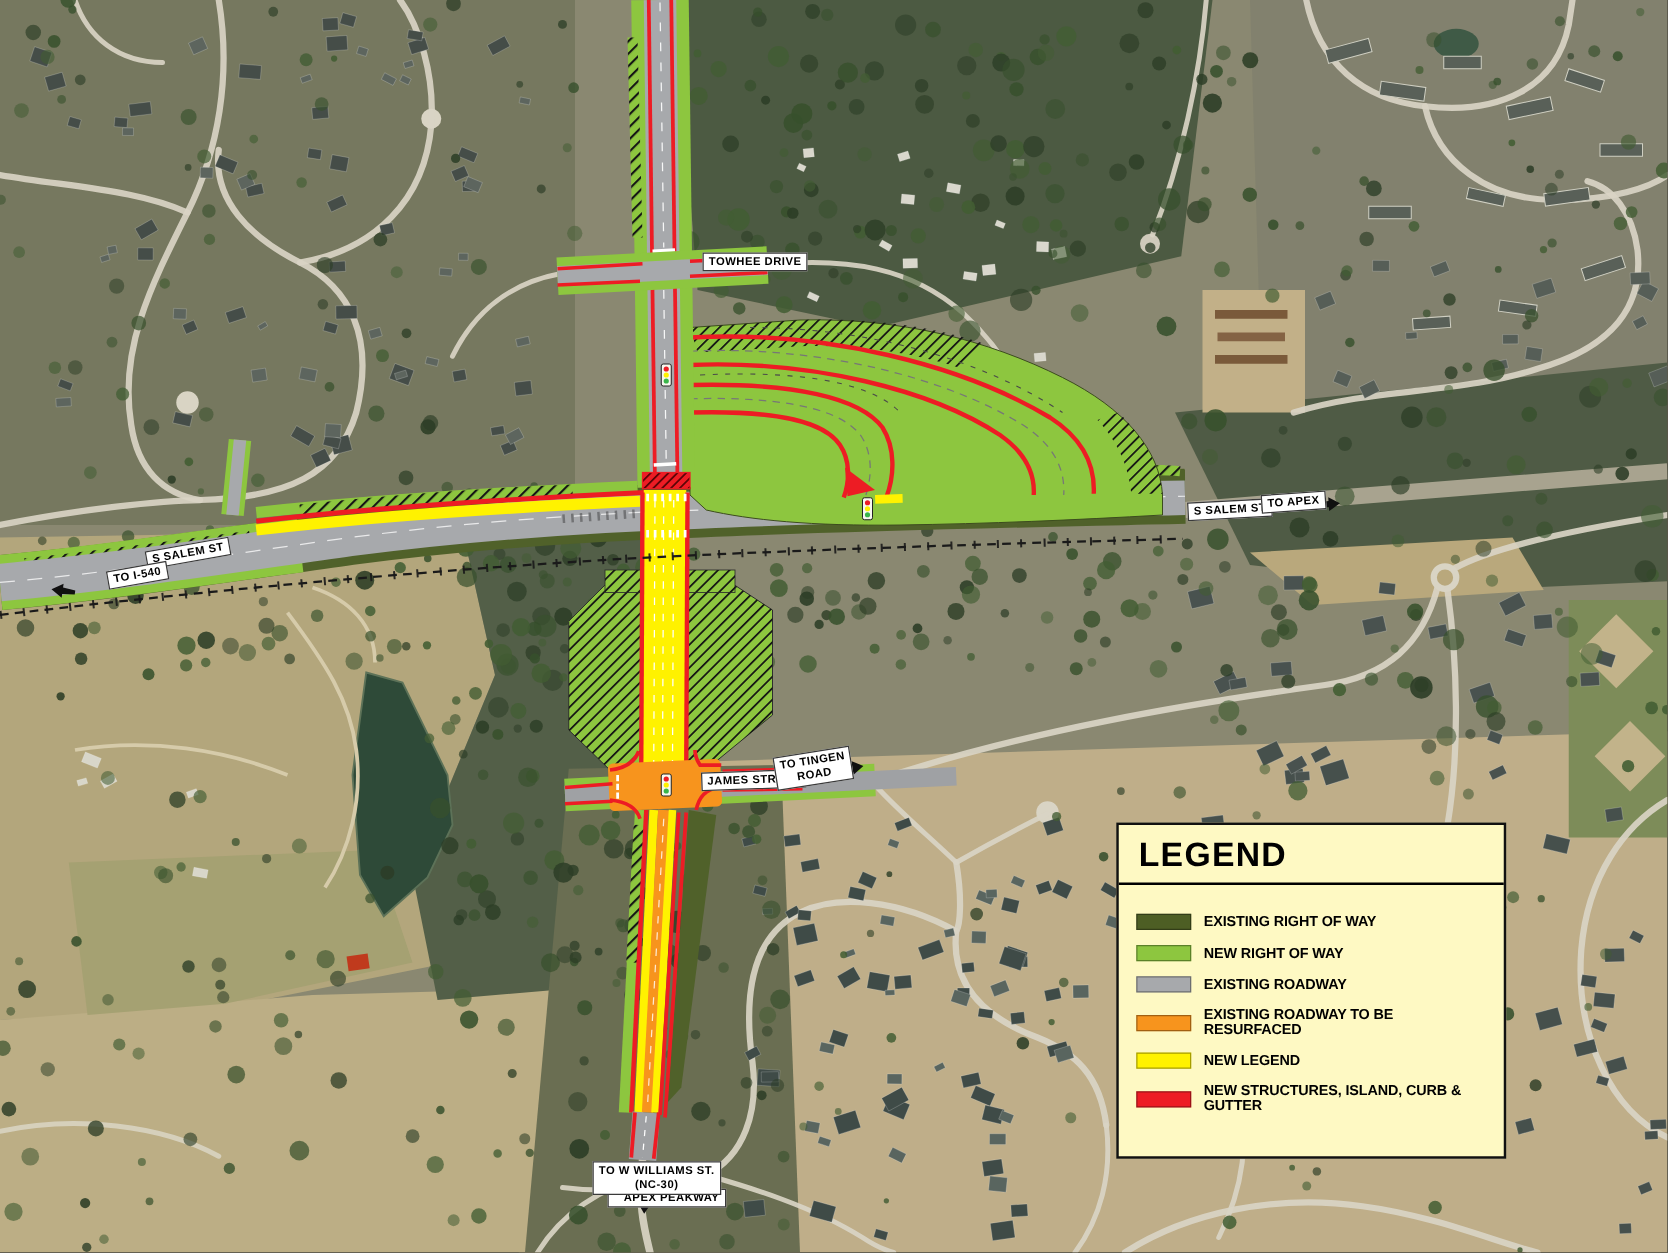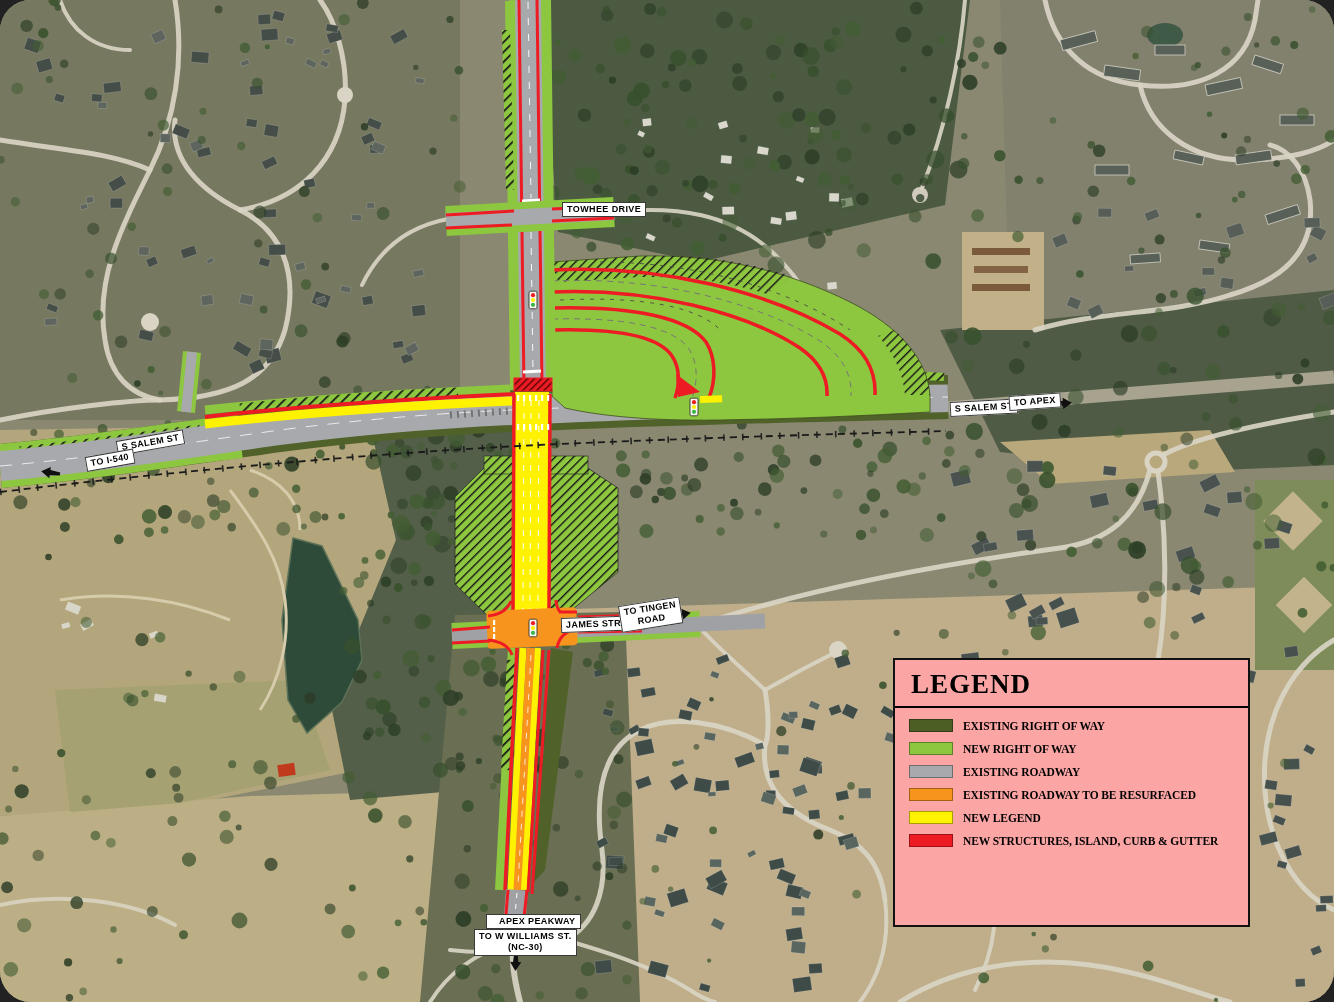--- a/index.html
+++ b/index.html
@@ -1,31 +1,31 @@
 <!DOCTYPE html>
 <html><head>
 <meta charset="utf-8">
 <style>
   html,body{margin:0;padding:0;background:#222;}
   #stage{position:relative;width:1334px;height:1002px;overflow:hidden;
-         font-family:"Liberation Sans",sans-serif;background:#8a8871;border-radius:31px;}
+         font-family:"Liberation Sans",sans-serif;background:#8a8871;}
   #stage svg{position:absolute;left:0;top:0;}
   .maplabel{position:absolute;background:#fff;border:1px solid #3a3a3a;color:#000;
             font:700 9px/1.25 "Liberation Sans",sans-serif;padding:1px 4px;
             white-space:nowrap;letter-spacing:.4px;transform-origin:left center;z-index:5;}
   .maplabel.center{text-align:center;}
   .maplabel span{display:block;}
   
-  .legend{position:absolute;left:893px;top:658px;width:357px;height:269px;background:#fca5a5;
-          border:2px solid #111;box-sizing:border-box;z-index:6;font-family:Liberation Serif, serif;}
+  .legend{position:absolute;left:893px;top:658px;width:312px;height:269px;background:#fef9c3;
+          border:2px solid #111;box-sizing:border-box;z-index:6;}
   .legend-title{font-size:27px;font-weight:600;letter-spacing:1px;color:#000;
                 padding:9px 16px 6px 16px;}
   .legend-rule{border-top:2px solid #000;}
   .legend-rows{padding:11px 14px 0 14px;}
-  .legend-row{display:flex;align-items:center;margin-bottom:10px;}
+  .legend-row{display:flex;align-items:center;margin-bottom:10px;margin-top:12px;}
   .legend-row .sw-col{width:54px;flex:0 0 54px;display:flex;align-items:center;}
   .legend-swatch{width:44px;height:13px;border:1px solid rgba(0,0,0,.35);box-sizing:border-box;}
   .legend-swatch.hatch{background-image:repeating-linear-gradient(45deg,rgba(0,0,0,0) 0 4px,#111 4px 5.5px);
                        border:1px solid #111;}
   .legend-label{font-size:11.5px;font-weight:700;color:#000;letter-spacing:-0.1px;}
   .legend-signal{width:14px;height:34px;background:#f4f4ec;border:1.5px solid #333;border-radius:3px;
                  display:flex;flex-direction:column;align-items:center;justify-content:space-evenly;
                  margin-left:13px;box-sizing:border-box;}
   .legend-signal i{display:block;width:8px;height:8px;border-radius:50%;}
   .legend-row.signal-row{margin-top:2px;}
@@ -1215,21 +1215,21 @@
 <div class="maplabel" style="left:562px;top:202px;">TOWHEE DRIVE</div>
 <div class="maplabel" style="left:950px;top:402px;transform:rotate(-3deg);">S SALEM ST</div>
 <div class="maplabel" style="left:1009px;top:396px;transform:rotate(-4deg);">TO APEX</div>
 <div class="maplabel" style="left:117px;top:441px;transform:rotate(-10deg);">S SALEM ST</div>
 <div class="maplabel" style="left:86px;top:457px;transform:rotate(-10deg);">TO I-540</div>
 <div class="maplabel" style="left:561px;top:618px;transform:rotate(-2deg);">JAMES STREET</div>
 <div class="maplabel center" style="left:620px;top:606px;transform:rotate(-9deg);">
   <span>TO TINGEN</span>
   <span>ROAD</span>
 </div>
-<div class="maplabel" style="left:486px;top:914px;padding-left:12px;">APEX PEAKWAY</div>
+<div class="maplabel" style="left:486px;top:951px;padding-left:12px;">APEX PEAKWAY</div>
 <div class="maplabel center" style="left:474px;top:929px;">
   <span>TO W WILLIAMS ST.</span>
   <span>(NC-30)</span>
 </div>
 
 <div class="legend">
   <div class="legend-title">LEGEND</div>
   <div class="legend-rule"></div>
   <div class="legend-rows" id="legend-rows">
         <div class="legend-row">

